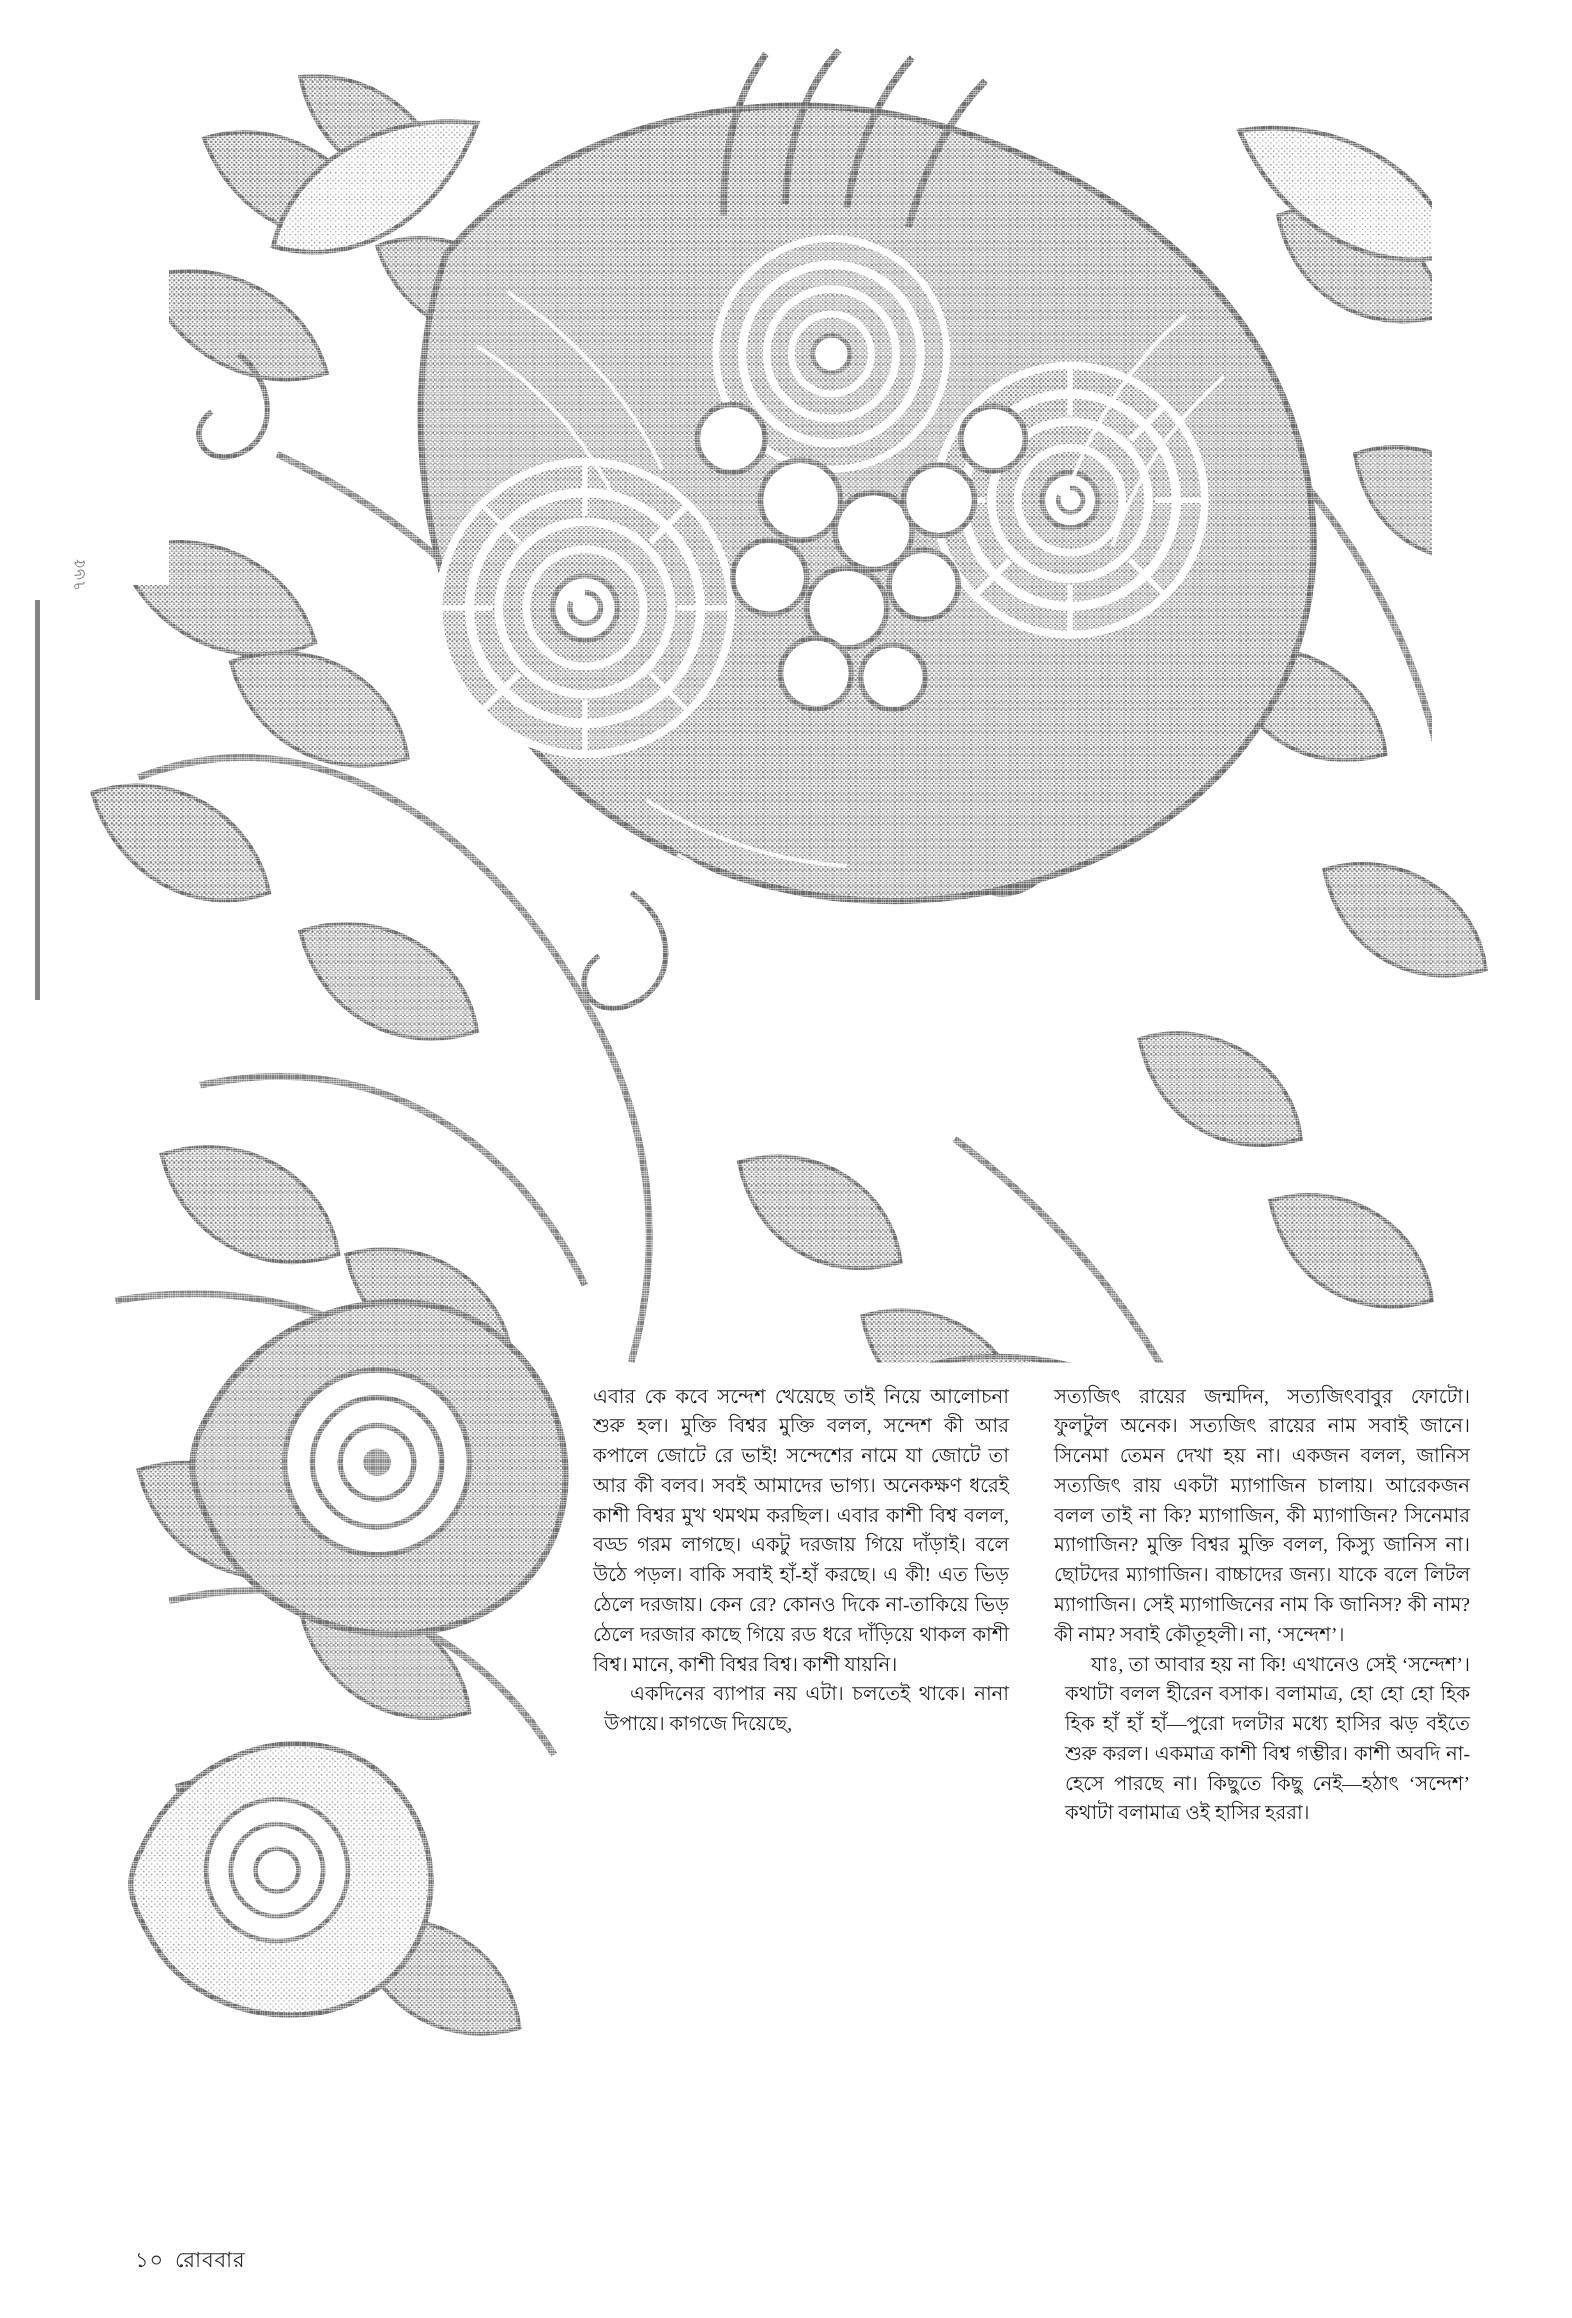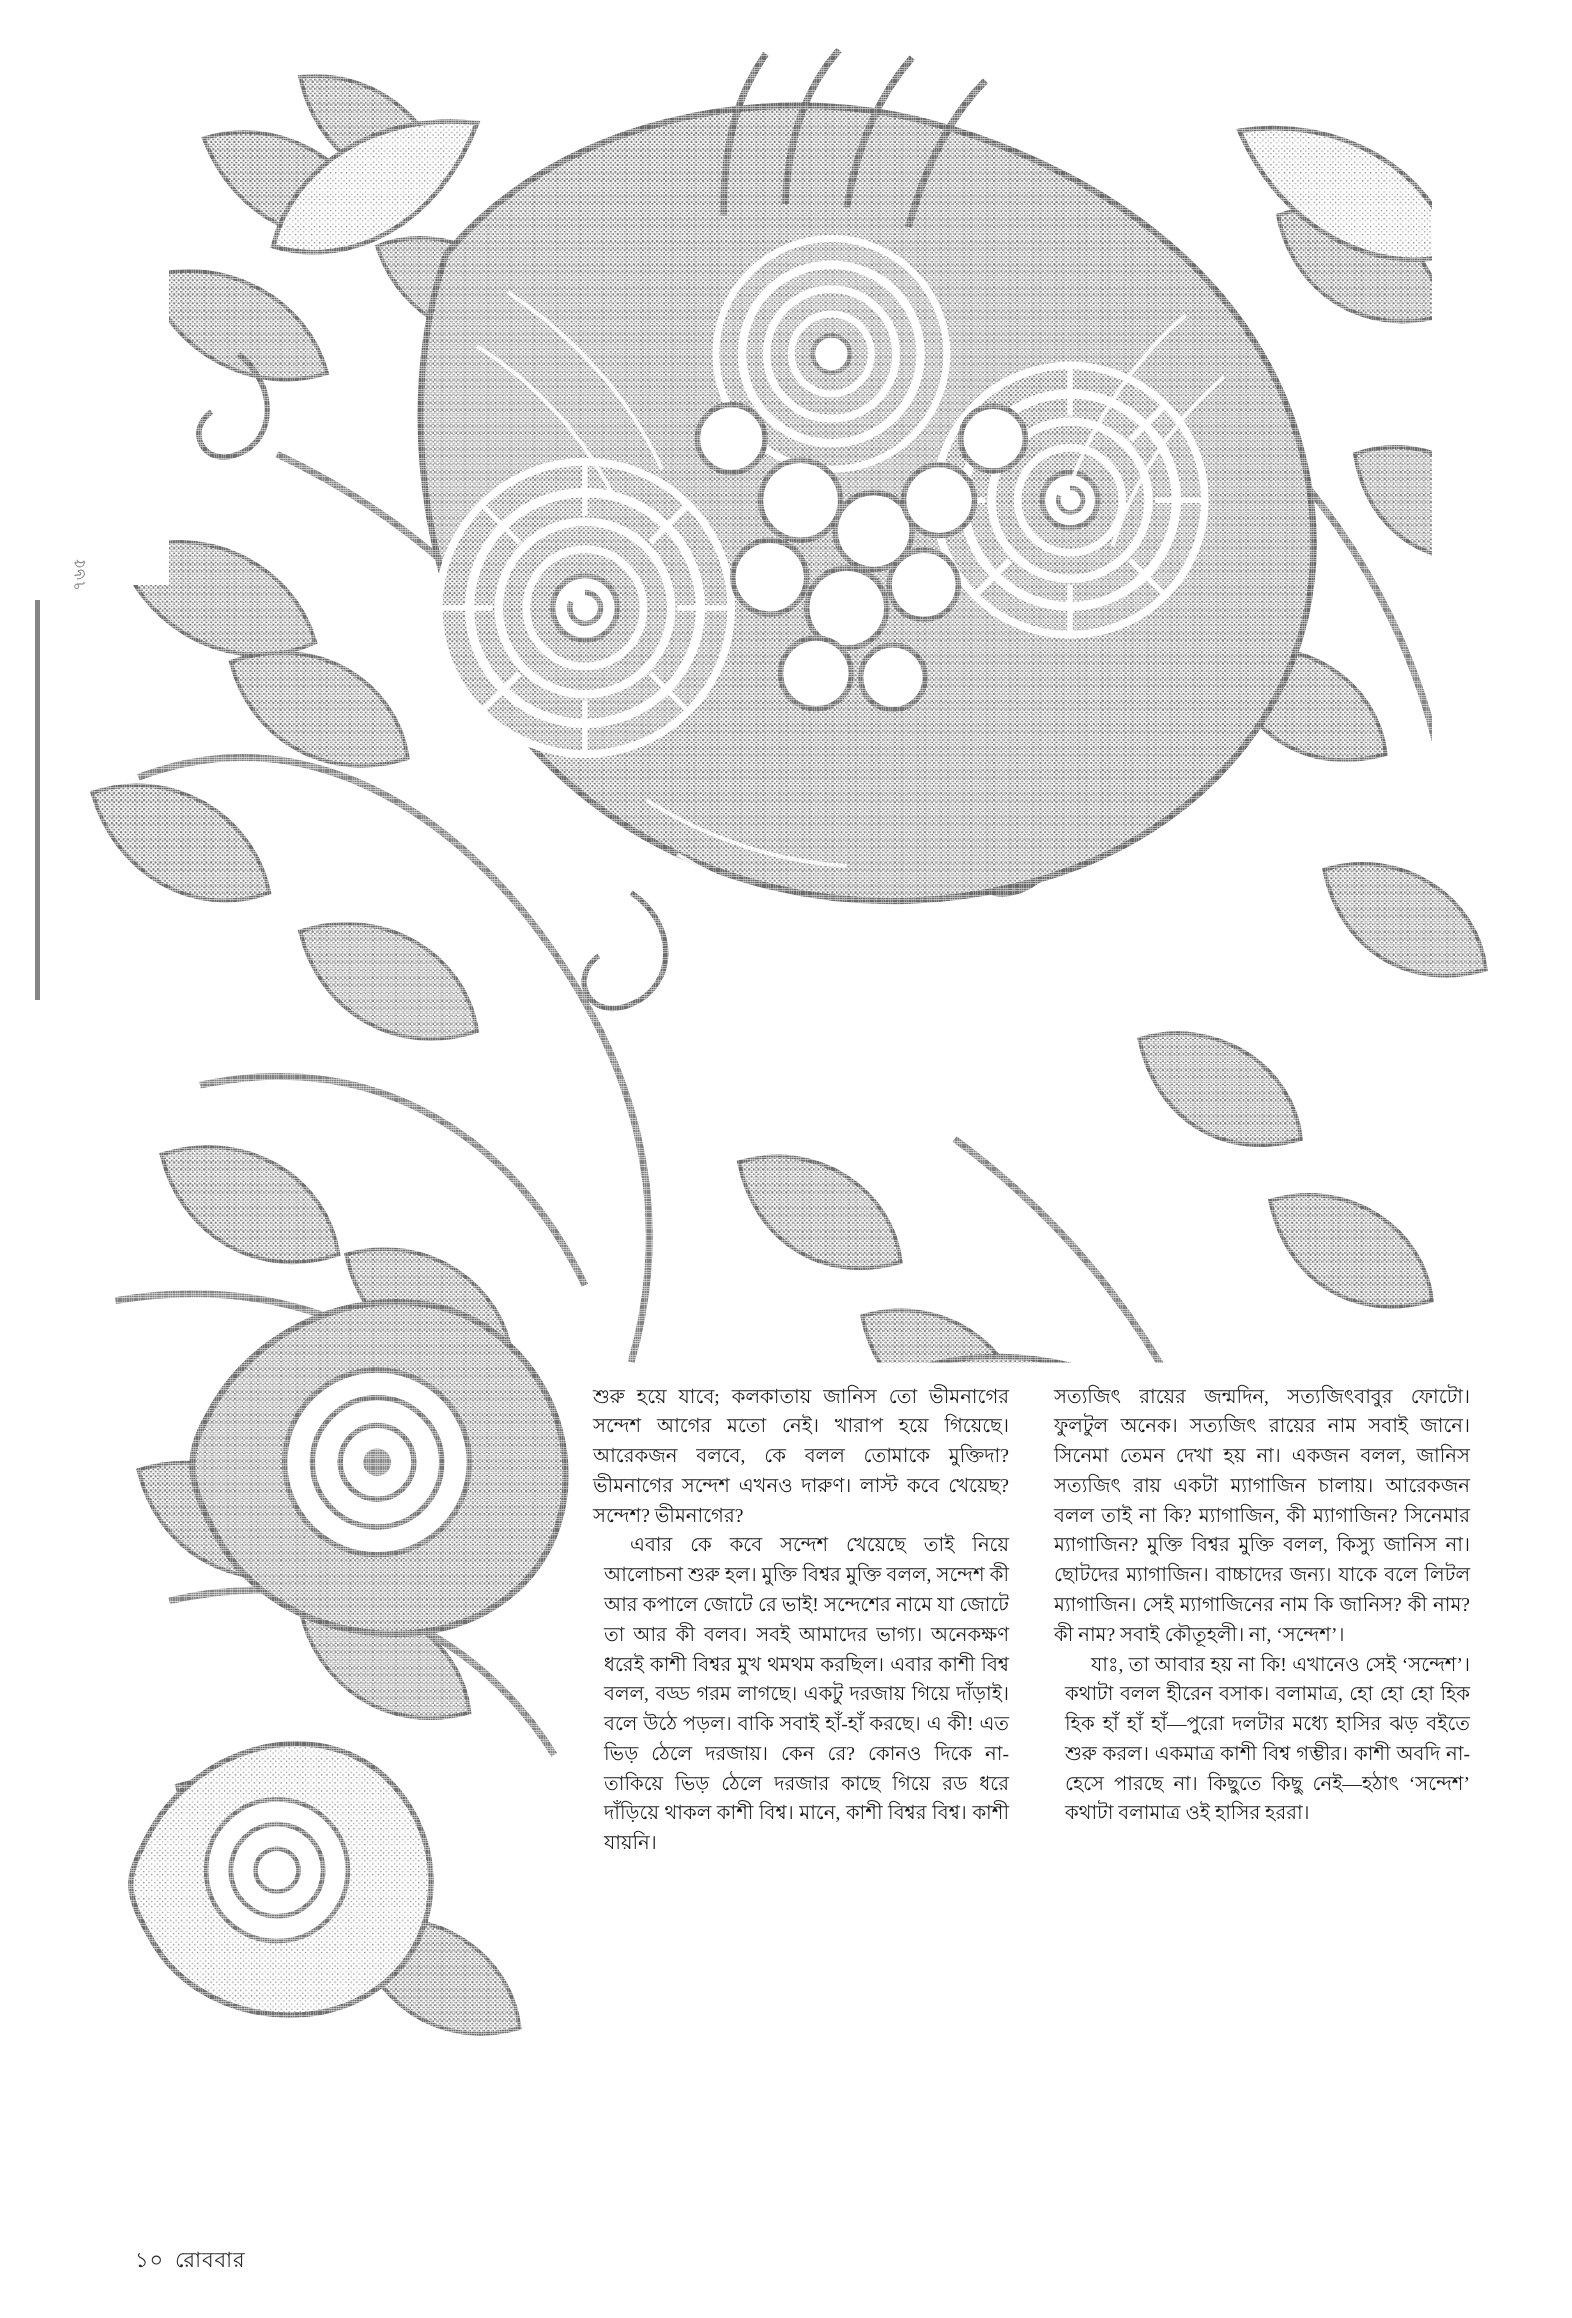--- a/index.html
+++ b/index.html
@@ -305,22 +305,22 @@
   <div class="mask" style="left:0;top:2232px;width:1573px;height:92px;"></div>
   <div class="mask" style="left:0;top:0;width:169px;height:585px;"></div>
   <div class="mask" style="left:1432px;top:0;width:146px;height:801px;"></div>
   <div class="mask" style="left:0;top:570px;width:46px;height:1694px;"></div>
 
   <div class="edge-tick"></div>
   <div class="edge-mark">৭৬৫</div>
 
   <div class="text-block">
     <div class="column">
-      <p>শুরু হয়ে যাবে; কলকাতায় জানিস তো ভীমনাগের সন্দেশ আগের মতো নেই। খারাপ হয়ে গিয়েছে। আরেকজন বলবে, কে বলল তোমাকে মুক্তিদা? ভীমনাগের সন্দেশ এখনও দারুণ। লাস্ট কবে খেয়েছ? সন্দেশ? ভীমনাগের?</p>
       <p>এবার কে কবে সন্দেশ খেয়েছে তাই নিয়ে আলোচনা শুরু হল। মুক্তি বিশ্বর মুক্তি বলল, সন্দেশ কী আর কপালে জোটে রে ভাই! সন্দেশের নামে যা জোটে তা আর কী বলব। সবই আমাদের ভাগ্য। অনেকক্ষণ ধরেই কাশী বিশ্বর মুখ থমথম করছিল। এবার কাশী বিশ্ব বলল, বড্ড গরম লাগছে। একটু দরজায় গিয়ে দাঁড়াই। বলে উঠে পড়ল। বাকি সবাই হাঁ-হাঁ করছে। এ কী! এত ভিড় ঠেলে দরজায়। কেন রে? কোনও দিকে না-তাকিয়ে ভিড় ঠেলে দরজার কাছে গিয়ে রড ধরে দাঁড়িয়ে থাকল কাশী বিশ্ব। মানে, কাশী বিশ্বর বিশ্ব। কাশী যায়নি।</p>
+      <p>একদিনের ব্যাপার নয় এটা। চলতেই থাকে। নানা উপায়ে। কাগজে দিয়েছে,</p>
     </div>
     <div class="column">
       <p>সত্যজিৎ রায়ের জন্মদিন, সত্যজিৎবাবুর ফোটো। ফুলটুল অনেক। সত্যজিৎ রায়ের নাম সবাই জানে। সিনেমা তেমন দেখা হয় না। একজন বলল, জানিস সত্যজিৎ রায় একটা ম্যাগাজিন চালায়। আরেকজন বলল তাই না কি? ম্যাগাজিন, কী ম্যাগাজিন? সিনেমার ম্যাগাজিন? মুক্তি বিশ্বর মুক্তি বলল, কিস্যু জানিস না। ছোটদের ম্যাগাজিন। বাচ্চাদের জন্য। যাকে বলে লিটল ম্যাগাজিন। সেই ম্যাগাজিনের নাম কি জানিস? কী নাম? কী নাম? সবাই কৌতূহলী। না, ‘সন্দেশ’।</p>
       <p>যাঃ, তা আবার হয় না কি! এখানেও সেই ‘সন্দেশ’। কথাটা বলল হীরেন বসাক। বলামাত্র, হো হো হো হিক হিক হাঁ হাঁ হাঁ—পুরো দলটার মধ্যে হাসির ঝড় বইতে শুরু করল। একমাত্র কাশী বিশ্ব গম্ভীর। কাশী অবদি না-হেসে পারছে না। কিছুতে কিছু নেই—হঠাৎ ‘সন্দেশ’ কথাটা বলামাত্র ওই হাসির হররা।</p>
     </div>
   </div>
 
   <div class="folio">
     <span class="num">১০</span>
     <span>রোববার</span>

